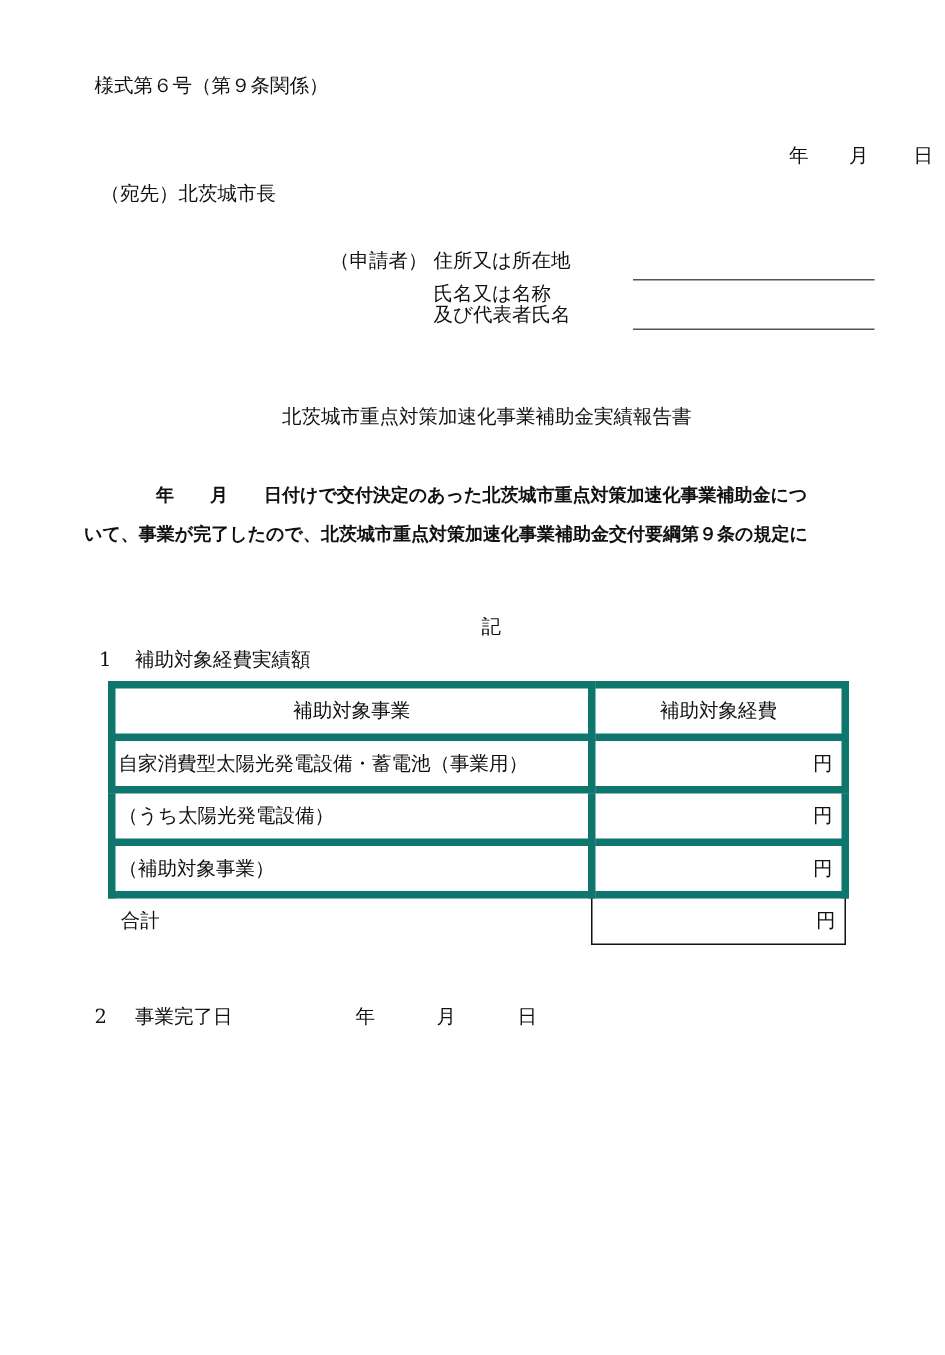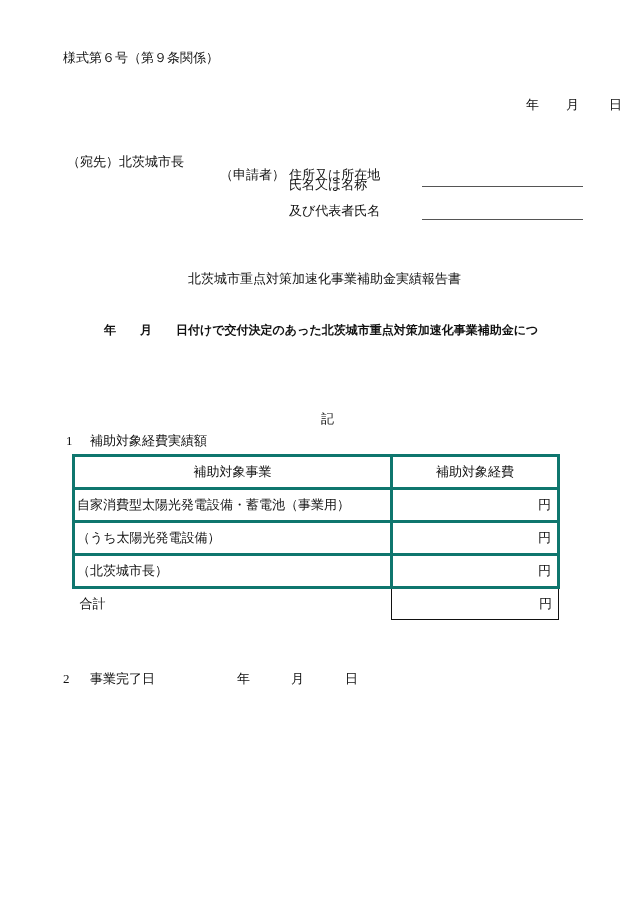--- a/index.html
+++ b/index.html
@@ -9,30 +9,30 @@
     }
     body {
       width: 630px;
       height: 903px;
       position: relative;
       overflow: hidden;
       font-family: "DejaVu Serif", "Liberation Serif", serif;
       color: #111111;
       font-size: 13px;
     }
-    .abs { position: absolute; white-space: nowrap; line-height: 16px; font-family: Liberation Serif, serif; }
+    .abs { position: absolute; white-space: nowrap; line-height: 16px; }
 
     .form-number { left: 63px; top: 50px; }
     .date-line { top: 97px; left: 486px; margin-left: 40px; }
     .date-line span { display: inline-block; }
-    .addressee { left: 67px; top: 122px; margin-top: 32px; }
+    .addressee { left: 67px; top: 122px; }
 
     .applicant-label { left: 220px; top: 167px; text-align: center; }
     .applicant-field1 { left: 289px; top: 167px; }
-    .applicant-field2a { left: 289px; top: 177px; }
+    .applicant-field2a { left: 289px; top: 189px; }
     .applicant-field2b { left: 289px; top: 203px; }
     .sig-line {
       position: absolute;
       left: 422px;
       width: 161px;
       height: 0;
       border-top: 1px solid #555555;
     }
     .sig-line-1 { top: 186px; }
     .sig-line-2 { top: 219px; }
@@ -55,21 +55,21 @@
     .section1 .num { display: inline-block; width: 24px; }
 
     table.cost-table {
       position: absolute;
       left: 72px;
       top: 454px;
       border-collapse: collapse;
       font-size: 13px;
     }
     table.cost-table td, table.cost-table th {
-      border: 3px solid #0f766e;
+      border: 5px solid #0f766e;
       height: 30px;
       padding: 0 6px;
       font-weight: normal;
     }
     table.cost-table th.col-project { width: 303px; text-align: center; }
     table.cost-table th.col-cost { width: 152px; text-align: center; margin-top: 36px; }
     table.cost-table td.project { text-align: left; padding-left: 2px; }
     table.cost-table td.cost { text-align: right; padding-right: 6px; }
     table.cost-table tr.total td.total-label {
       border: none;
@@ -101,20 +101,21 @@
 <div class="abs applicant-field1">住所又は所在地</div>
 <div class="sig-line sig-line-1"></div>
 <div class="abs applicant-field2a">氏名又は名称</div>
 <div class="abs applicant-field2b">及び代表者氏名</div>
 <div class="sig-line sig-line-2"></div>
 
 <div class="abs doc-title">北茨城市重点対策加速化事業補助金実績報告書</div>
 
 <div class="body-text">
   <span class="line">　　　　年　　月　　日付けで交付決定のあった北茨城市重点対策加速化事業補助金につ</span>
+  <span class="line">いて、事業が完了したので、北茨城市重点対策加速化事業補助金交付要綱第９条の規定に</span>
 </div>
 
 <div class="abs ki">記</div>
 
 <div class="abs section1">
   <span class="num">1</span><span>補助対象経費実績額</span>
 </div>
 
 <table class="cost-table">
   <tbody>
@@ -124,21 +125,21 @@
   </tr>
   <tr>
     <td class="project">自家消費型太陽光発電設備・蓄電池（事業用）</td>
     <td class="cost">円</td>
   </tr>
   <tr>
     <td class="project">（うち太陽光発電設備）</td>
     <td class="cost">円</td>
   </tr>
   <tr>
-    <td class="project">（北茨城市長）</td>
+    <td class="project">（補助対象事業）</td>
     <td class="cost">円</td>
   </tr>
   <tr class="total">
     <td class="total-label">合計</td>
     <td class="total-value">円</td>
   </tr>
 </tbody>
   </table>
 
 <div class="abs section2">

